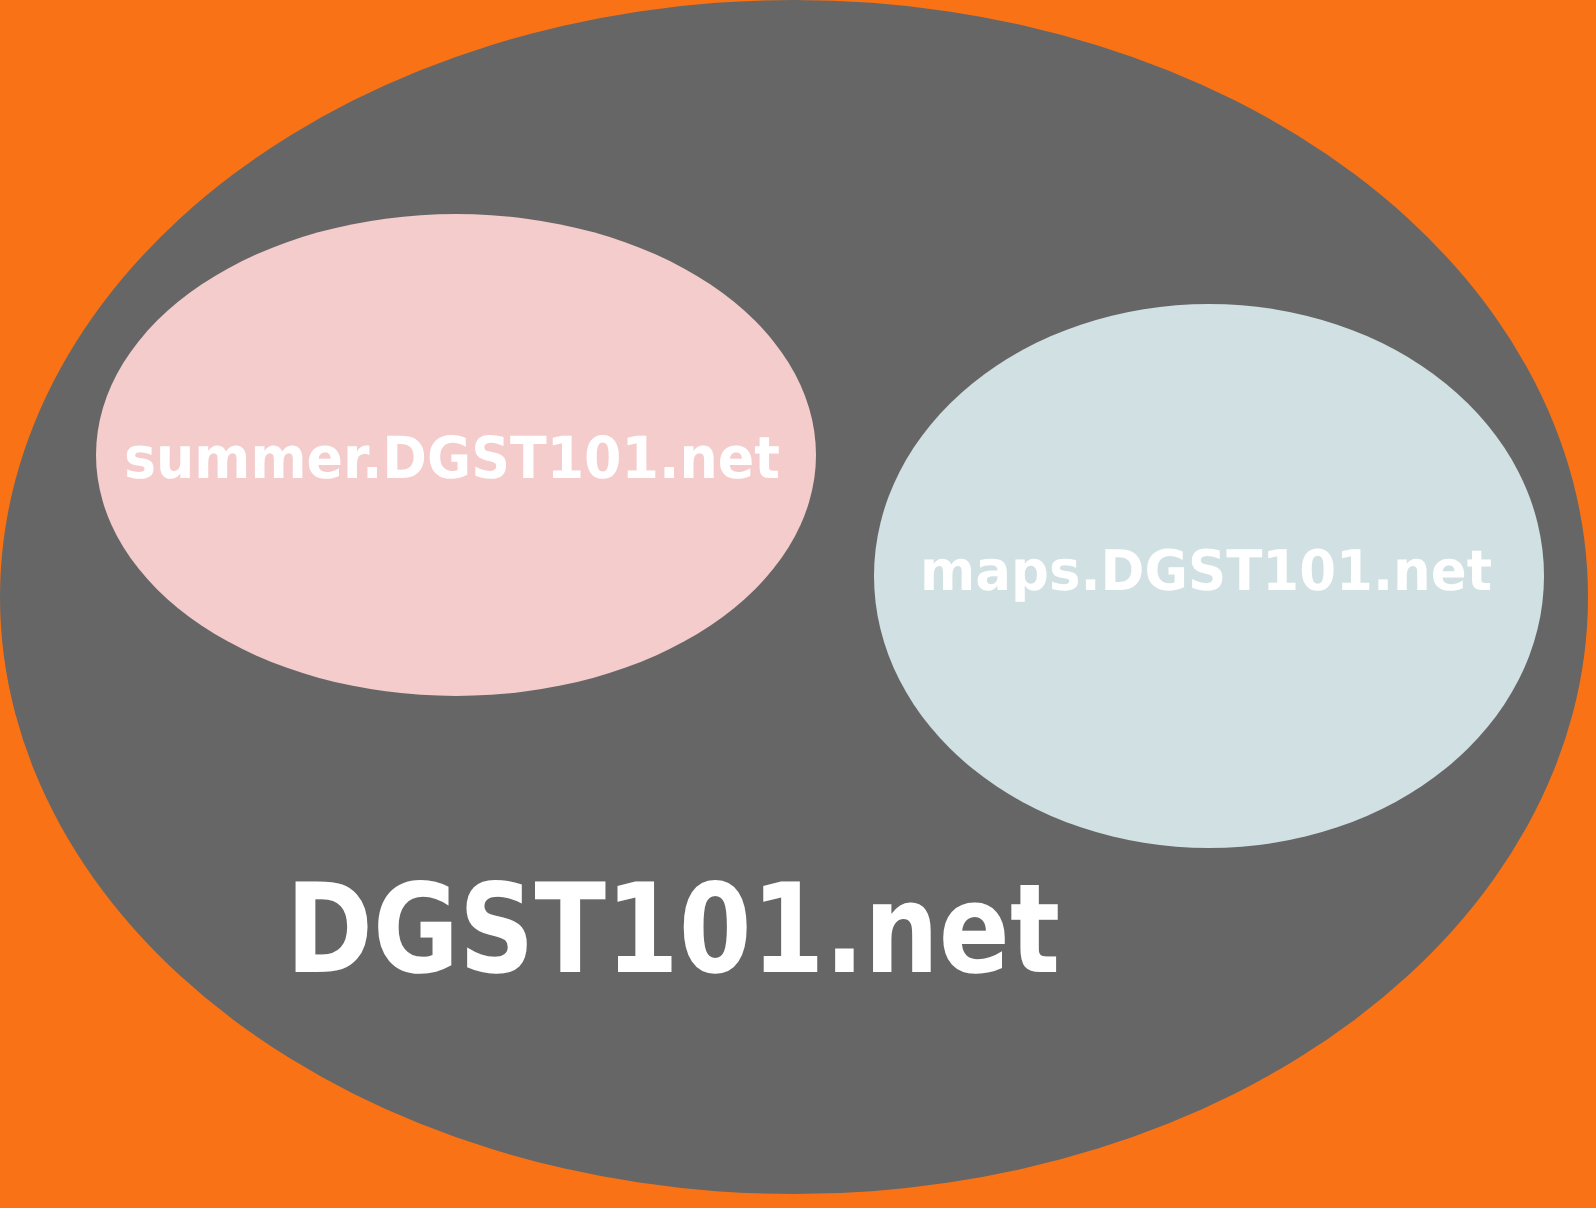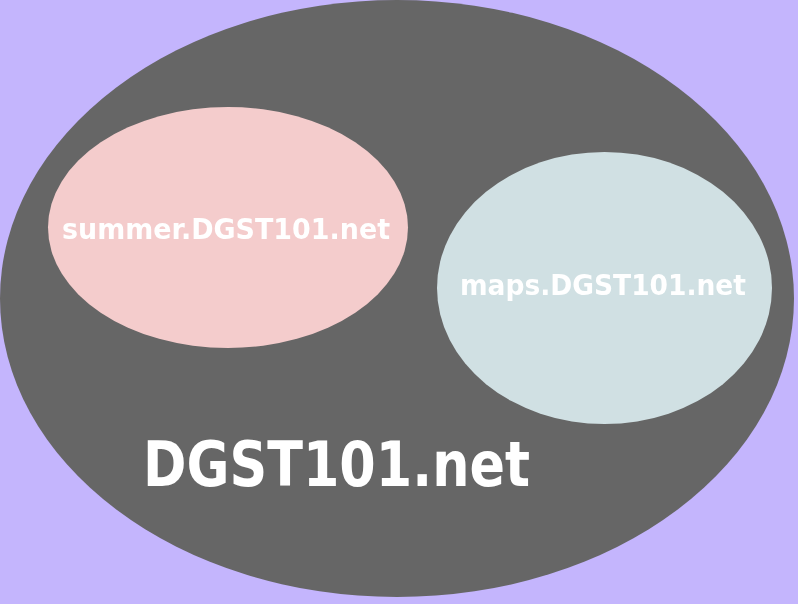--- a/index.html
+++ b/index.html
@@ -7,21 +7,21 @@
       padding: 0;
       background: #000000;
       width: 798px;
       height: 604px;
       overflow: hidden;
     }
     .canvas {
       position: relative;
       width: 798px;
       height: 604px;
-      background: #c4b5fd;
+      background: #f97316;
     }
     svg {
       display: block;
       position: absolute;
       left: 0;
       top: 0;
     }
     .lbl {
       font-family: "DejaVu Sans", "Liberation Sans", sans-serif;
       font-weight: bold;

